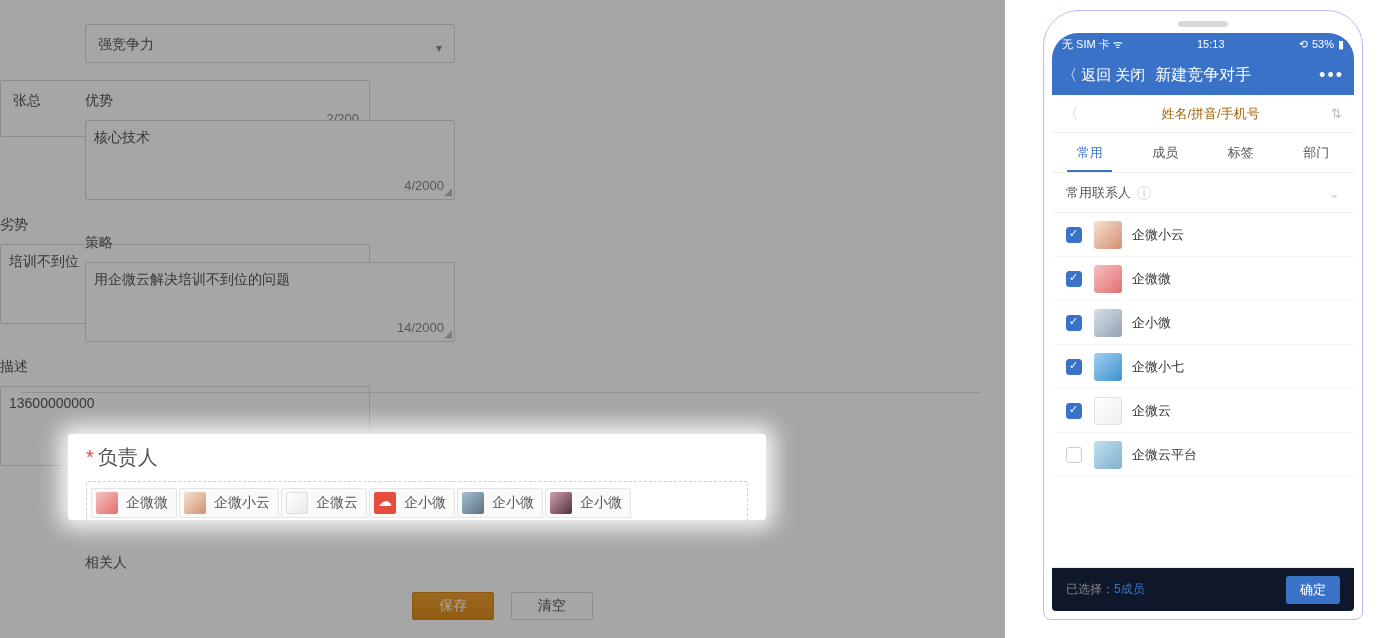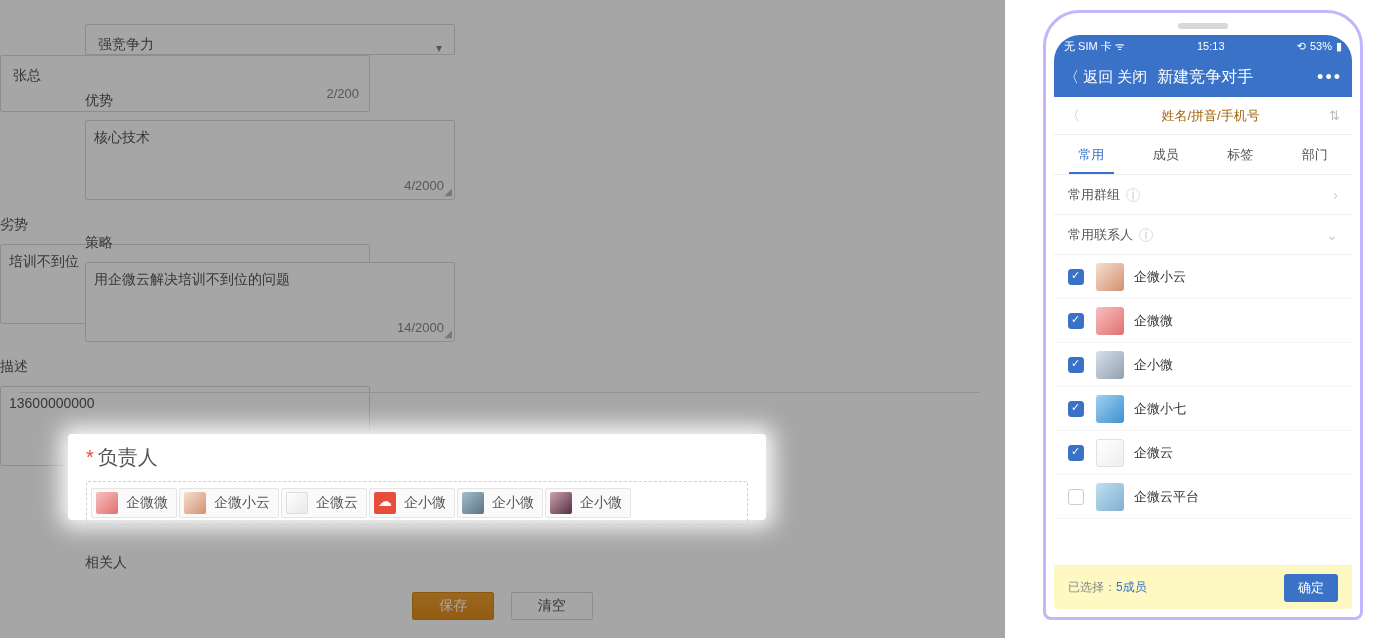--- a/index.html
+++ b/index.html
@@ -8,23 +8,23 @@
 .left-panel { position: absolute; left: 0; top: 0; width: 1005px; height: 638px; background: #fff; }
 .overlay { position: absolute; left: 0; top: 0; width: 1005px; height: 638px; background: rgba(0,0,0,0.35); z-index: 5; pointer-events: none; }
 .form-col { width: 460px; margin-right: 0; }
 .form-col.left { margin-left: 85px; }
 .form-col.right { margin-left: 0; }
 
 .select-box, .input-box, .textarea-box {
   width: 370px; border: 1px solid #d9d9d9; background: #fff; font-size: 14px; color: #555;
   padding: 8px 12px; position: relative; border-radius: 2px;
 }
-.select-box { height: 31px; line-height: 22px; }
+.select-box { height: 39px; line-height: 22px; }
 .select-caret { position: absolute; right: 12px; top: 12px; color: #888; font-size: 12px; }
-.input-box { height: 57px; line-height: 22px; }
+.input-box { height: 57px; line-height: 22px; margin-top: 17px; }
 .counter { position: absolute; right: 10px; bottom: 6px; font-size: 13px; color: #888; }
 .textarea-box { height: 80px; padding-left: 8px; }
 .textarea-box .resize { position: absolute; right: 2px; bottom: 2px; font-size: 10px; color: #bbb; }
 
 .field-label { font-size: 14px; color: #555; margin: 16px 0 10px 0; display: block; }
 
 .row1 { position: absolute; top: 24px; left: 0; width: 100%; }
 .row2 { position: absolute; top: 76px; left: 0; width: 100%; }
 .row3 { position: absolute; top: 218px; left: 0; width: 100%; }
 
@@ -57,21 +57,21 @@
 .av4::after { content:'☁'; color:#fff; font-size:14px; position:absolute; left:4px; top:1px; }
 .av5 { background: linear-gradient(135deg,#a0c0d0,#607080); }
 .av6 { background: linear-gradient(135deg,#d0a0b0,#503040); }
 
 .btn-bar { position: absolute; bottom: 18px; left: 0; width: 1005px; text-align: center; z-index: 1; }
 .btn { display: inline-block; padding: 4px 26px; font-size: 14px; border-radius: 2px; border: 1px solid; margin: 0 6px; cursor: pointer; }
 .btn-primary { background: #e6a23c; background: linear-gradient(#f0a030,#e08e1c); border-color: #d88810; color: #fff; }
 .btn-default { background: #fff; border-color: #d9d9d9; color: #555; }
 
 
-.phone { position: absolute; right: 18px; top: 10px; width: 320px; height: 610px; background: #fff; border: 3px solid #c4b5fd; border-radius: 36px 36px 8px 8px; overflow: hidden; }
+.phone { position: absolute; right: 18px; top: 10px; width: 320px; height: 610px; background: #fff; border: 1px solid #c4b5fd; border-radius: 36px 36px 8px 8px; overflow: hidden; }
 .phone-inner { position: absolute; top: 22px; left: 8px; right: 8px; bottom: 8px; background: #fff; border-radius: 26px 26px 4px 4px; overflow: hidden; }
 .phone-notch { position: absolute; top: 10px; left: 50%; transform: translateX(-50%); width: 50px; height: 6px; background: #d8d8d8; border-radius: 3px; }
 
 .statusbar { height: 22px; background: #3a72c8; color: #fff; font-size: 11px; display: flex; align-items: center; justify-content: space-between; padding: 0 10px; }
 .statusbar .sb-right { display:flex; align-items:center; gap:4px; }
 .navbar { height: 40px; background: #3a72c8; color: #fff; display: flex; align-items: center; padding: 0 10px; font-size: 15px; }
 .navbar .back { font-size: 15px; margin-right: 4px; }
 .navbar .title { flex: 1; text-align: left; font-size: 16px; margin-left: 10px; font-weight: 500; }
 .navbar .more { font-size: 18px; letter-spacing: 2px; }
 
@@ -95,21 +95,21 @@
 .contact-row .chk.checked::after { content:'✓'; color:#fff; font-size:11px; position:absolute; left:2px; top:-1px; }
 .contact-row .cav { width: 28px; height: 28px; border-radius: 3px; margin-right: 10px; }
 .contact-row .cname { font-size: 13px; color: #333; }
 .cav-a { background: linear-gradient(135deg,#f5e0d0,#d49070); }
 .cav-b { background: linear-gradient(135deg,#f8c0c0,#e07070); }
 .cav-c { background: linear-gradient(135deg,#d8e0e8,#90a0b0); }
 .cav-d { background: linear-gradient(135deg,#a0d0f0,#4090d0); }
 .cav-e { background: linear-gradient(135deg,#fff,#eee); border:1px solid #e0e0e0; }
 .cav-f { background: linear-gradient(135deg,#c0e0f0,#80b0d0); }
 
-.phone-footer { position: absolute; bottom: 0; left: 0; right: 0; height: 44px; border-top: 1px solid #eee; background: #fef9c3; display: flex; align-items: center; justify-content: space-between; padding: 0 14px; }
+.phone-footer { position: absolute; bottom: 0; left: 0; right: 0; height: 44px; border-top: 1px solid #eee; background: #0f172a; display: flex; align-items: center; justify-content: space-between; padding: 0 14px; }
 .phone-footer .sel { font-size: 12px; color: #888; }
 .phone-footer .sel .cnt { color: #3a72c8; }
 .phone-footer .ok { background: #3a72c8; color: #fff; font-size: 13px; padding: 5px 14px; border-radius: 3px; }
 </style>
 </head>
 <body>
 
 <div class="left-panel">
 
   <div class="row1">
@@ -232,24 +232,20 @@
       <span class="sb-input">姓名/拼音/手机号</span>
       <span class="sb-sort">⇅</span>
     </div>
     <div class="tabs">
       <div class="tab active">常用</div>
       <div class="tab">成员</div>
       <div class="tab">标签</div>
       <div class="tab">部门</div>
     </div>
     <div class="group-header">
-      <span><span>常用群组</span><span class="info">i</span></span>
-      <span class="arrow">›</span>
-    </div>
-    <div class="group-header">
       <span><span>常用联系人</span><span class="info">i</span></span>
       <span class="arrow">⌄</span>
     </div>
 
     <div class="contact-row">
         <span class="chk checked"></span>
         <span class="cav cav-a"></span>
         <span class="cname">企微小云</span>
       </div>
     <div class="contact-row">

